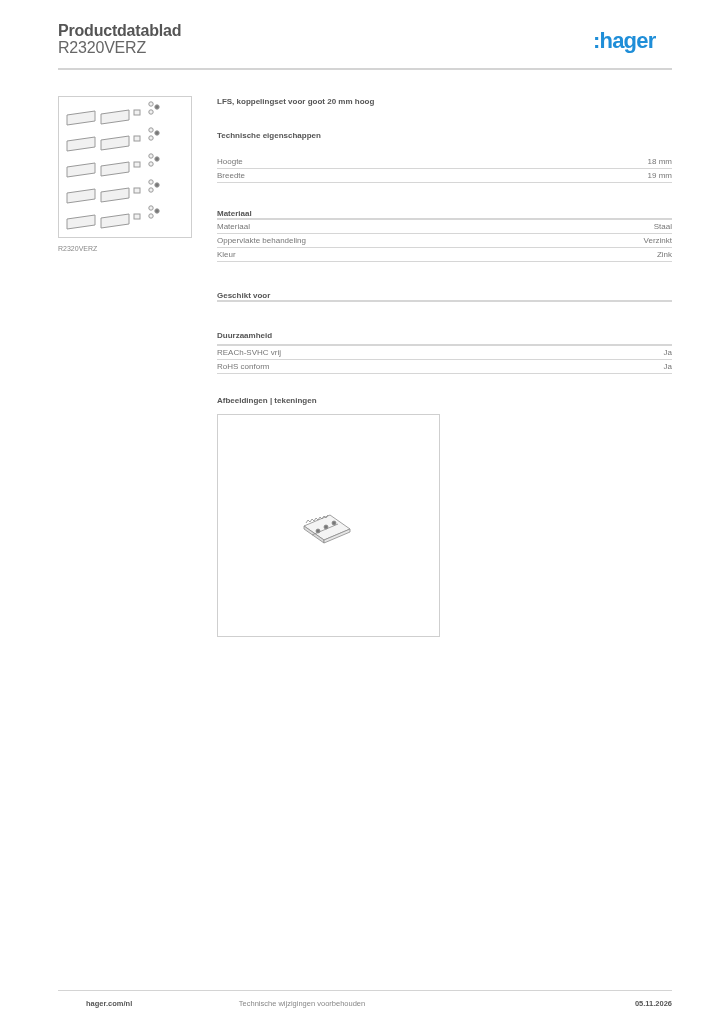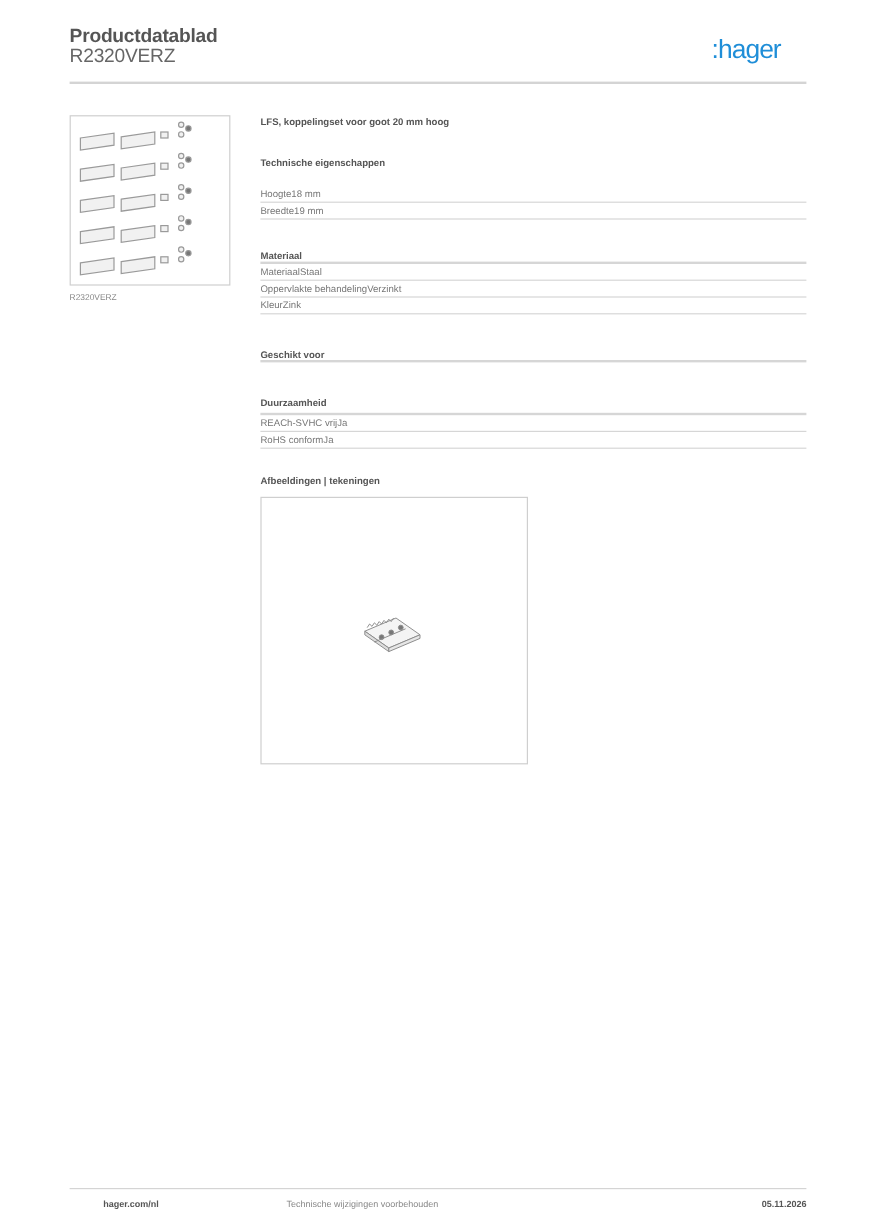--- a/index.html
+++ b/index.html
@@ -1,33 +1,33 @@
 <!DOCTYPE html>
 <html><head>
 <meta charset="utf-8">
 <style>
   * { margin: 0; padding: 0; box-sizing: border-box; }
   html, body { width: 724px; height: 1024px; background: #ffffff; }
   body { position: relative; font-family: "Liberation Sans", sans-serif; color: #555; overflow: hidden; }
 
   .header-title { position: absolute; left: 58px; top: 22px; font-size: 16px; font-weight: bold; color: #555; letter-spacing: -0.2px; }
   .header-sub { position: absolute; left: 58px; top: 39px; font-size: 16px; color: #666; letter-spacing: -0.2px; }
-  .logo { position: absolute; left: 593px; top: 28px; font-size: 22px; font-weight: normal; color: #1f8ed8; letter-spacing: -0.8px; }
+  .logo { position: absolute; left: 593px; top: 28px; font-size: 22px; font-weight: bold; color: #1f8ed8; letter-spacing: -0.8px; }
   .header-rule { position: absolute; left: 58px; top: 68px; width: 614px; height: 2px; background: #d4d4d4; }
 
   .thumb-box { position: absolute; left: 58px; top: 96px; width: 134px; height: 142px; border: 1px solid #cfcfcf; background: #fff; }
   .thumb-caption { position: absolute; left: 58px; top: 245px; font-size: 7px; color: #888; }
 
   .content { position: absolute; left: 217px; top: 0; width: 455px; }
   .product-desc { position: absolute; top: 97px; left: 0; font-size: 8px; font-weight: bold; color: #555; }
   .tech-title { position: absolute; top: 131px; left: 0; font-size: 8px; font-weight: bold; color: #555; }
 
   .group { position: absolute; left: 0; width: 455px; }
   .group-head { font-size: 8px; font-weight: bold; color: #555; height: 12px; line-height: 12px; border-bottom: 2px solid #d6d6d6; }
-  .row { display: flex; font-size: 8px; color: #777; height: 14px; line-height: 13px; border-bottom: 1px solid #d6d6d6; }
+  .row { display: flex; justify-content: space-between; font-size: 8px; color: #777; height: 14px; line-height: 13px; border-bottom: 1px solid #d6d6d6; }
 
   .images-title { position: absolute; top: 396px; left: 0; font-size: 8px; font-weight: bold; color: #555; }
   .image-box { position: absolute; left: 0; top: 414px; width: 223px; height: 223px; border: 1px solid #cfcfcf; }
 
   .footer-rule { position: absolute; left: 58px; top: 990px; width: 614px; height: 1px; background: #d4d4d4; }
   .footer-left { position: absolute; left: 58px; top: 999px; font-size: 7.5px; font-weight: bold; color: #555; margin-left: 28px; }
   .footer-center { position: absolute; left: 0; width: 604px; text-align: center; top: 999px; font-size: 7.5px; color: #888; }
   .footer-right { position: absolute; right: 52px; top: 999px; font-size: 7.5px; font-weight: bold; color: #555; }
 </style>
 </head>

